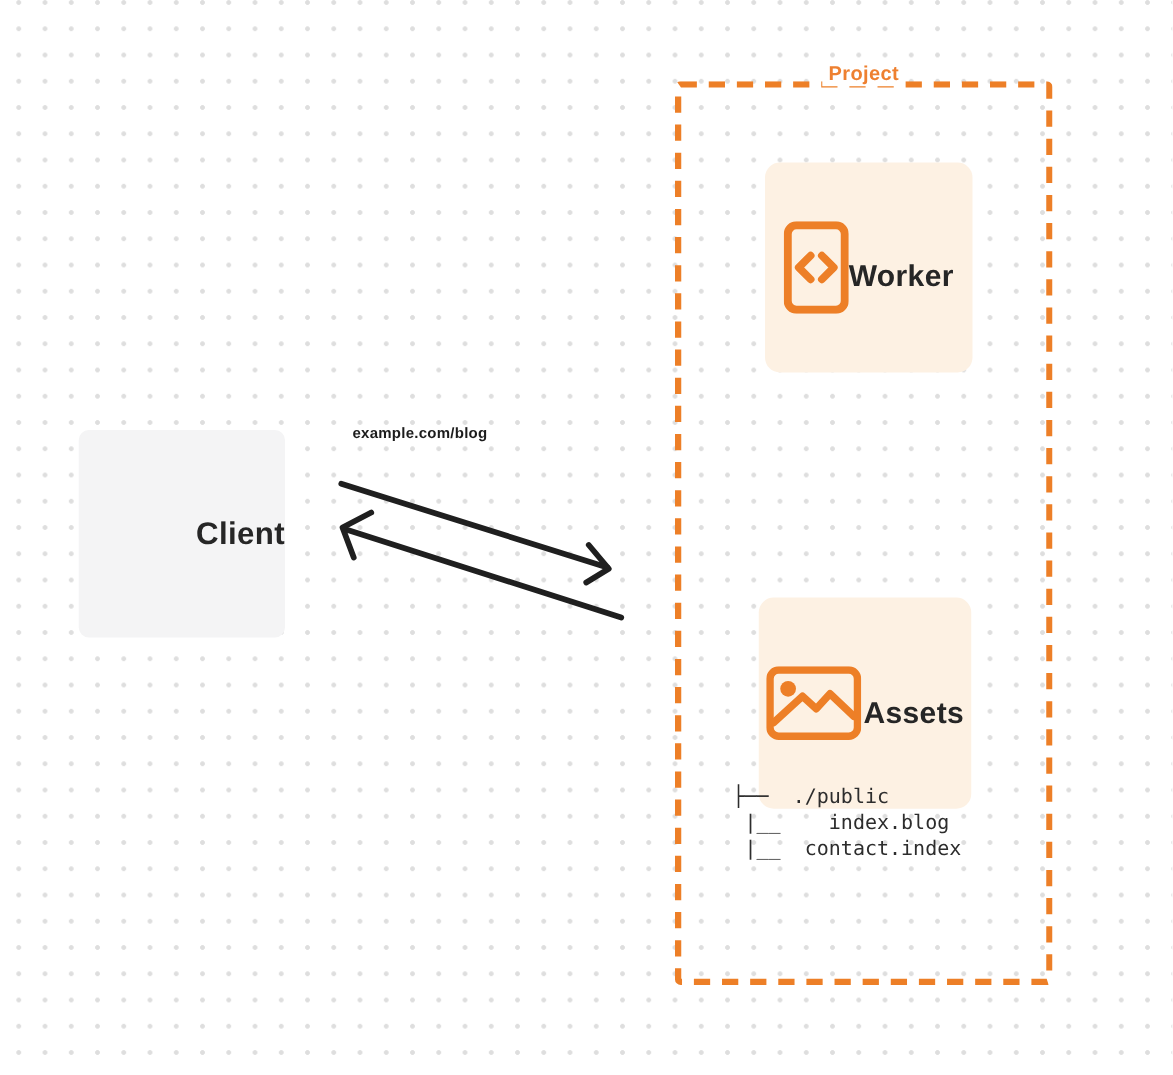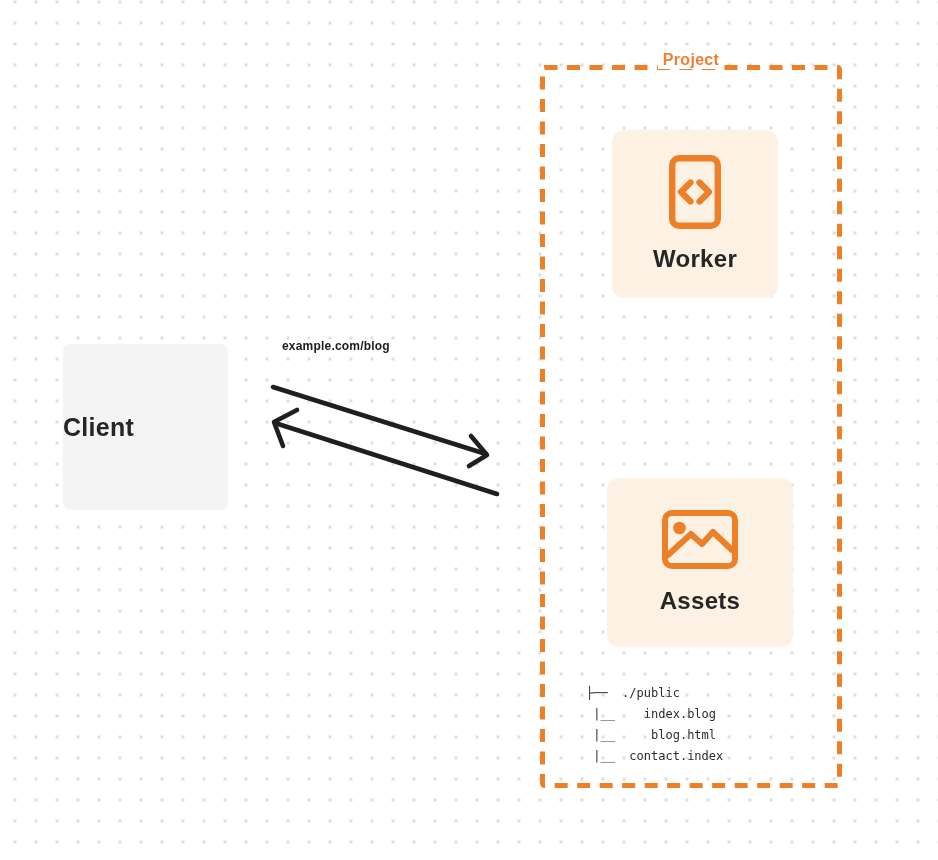--- a/index.html
+++ b/index.html
@@ -23,21 +23,21 @@
   }
 
   .client-box {
     position: absolute;
     left: 63px; top: 344px;
     width: 165px; height: 166px;
     background: #f4f4f5;
     border-radius: 8px;
     display: flex;
     align-items: center;
-    justify-content: flex-start;
+    justify-content: flex-end;
   }
   .client-box .label {
     font-size: 25px;
     font-weight: 700;
     color: #262626;
     letter-spacing: 0.3px;
   }
 
   .request-label {
     position: absolute;
@@ -71,39 +71,39 @@
     color: #ee8030;
     letter-spacing: 0.3px;
     white-space: nowrap;
   }
 
   .card {
     position: absolute;
     background: #fdf1e3;
     border-radius: 12px;
     display: flex;
-    flex-direction: column;
+    flex-direction: row;
     align-items: center;
     justify-content: center;
   }
   .card-worker { left: 72px; top: 65px; width: 166px; height: 168px; }
-  .card-assets { left: 67px; top: 413px; width: 186px; height: 169px; gap: 2px; }
+  .card-assets { left: 67px; top: 413px; width: 170px; height: 169px; gap: 2px; }
   .card .card-label {
     font-size: 24px;
     font-weight: 700;
     color: #262626;
     letter-spacing: 0.3px;
     margin-top: 16px;
   }
 
   .file-tree {
     position: absolute;
-    left: 46px; top: 618px;
+    left: 46px; top: 561px;
     font-family: "DejaVu Sans Mono", monospace;
-    font-size: 12px;
+    font-size: 16px;
     line-height: 21px;
     color: #2d2d2d;
   }
   .file-tree .tree-line { white-space: pre; }
 </style>
 </head>
 <body>
 
 <div class="canvas">
 
@@ -146,18 +146,17 @@
         <rect x="3" y="3" width="70" height="53" rx="7" fill="none" stroke="#ed7f27" stroke-width="6"></rect>
         <circle cx="17.5" cy="18" r="6.3" fill="#ed7f27"></circle>
         <polyline points="6,45 29,24 40,34 51,22 70,40" fill="none" stroke="#ed7f27" stroke-width="6" stroke-linecap="round" stroke-linejoin="round"></polyline>
       </svg>
       <div class="card-label">Assets</div>
     </div>
 
     <div class="file-tree">
       <div class="tree-line">├──  ./public</div>
       <div class="tree-line"> |__    index.blog</div>
-      <div class="tree-line"> |__     blog.html</div>
       <div class="tree-line"> |__  contact.index</div>
     </div>
   </div>
 
 </div>
 
 </body></html>

